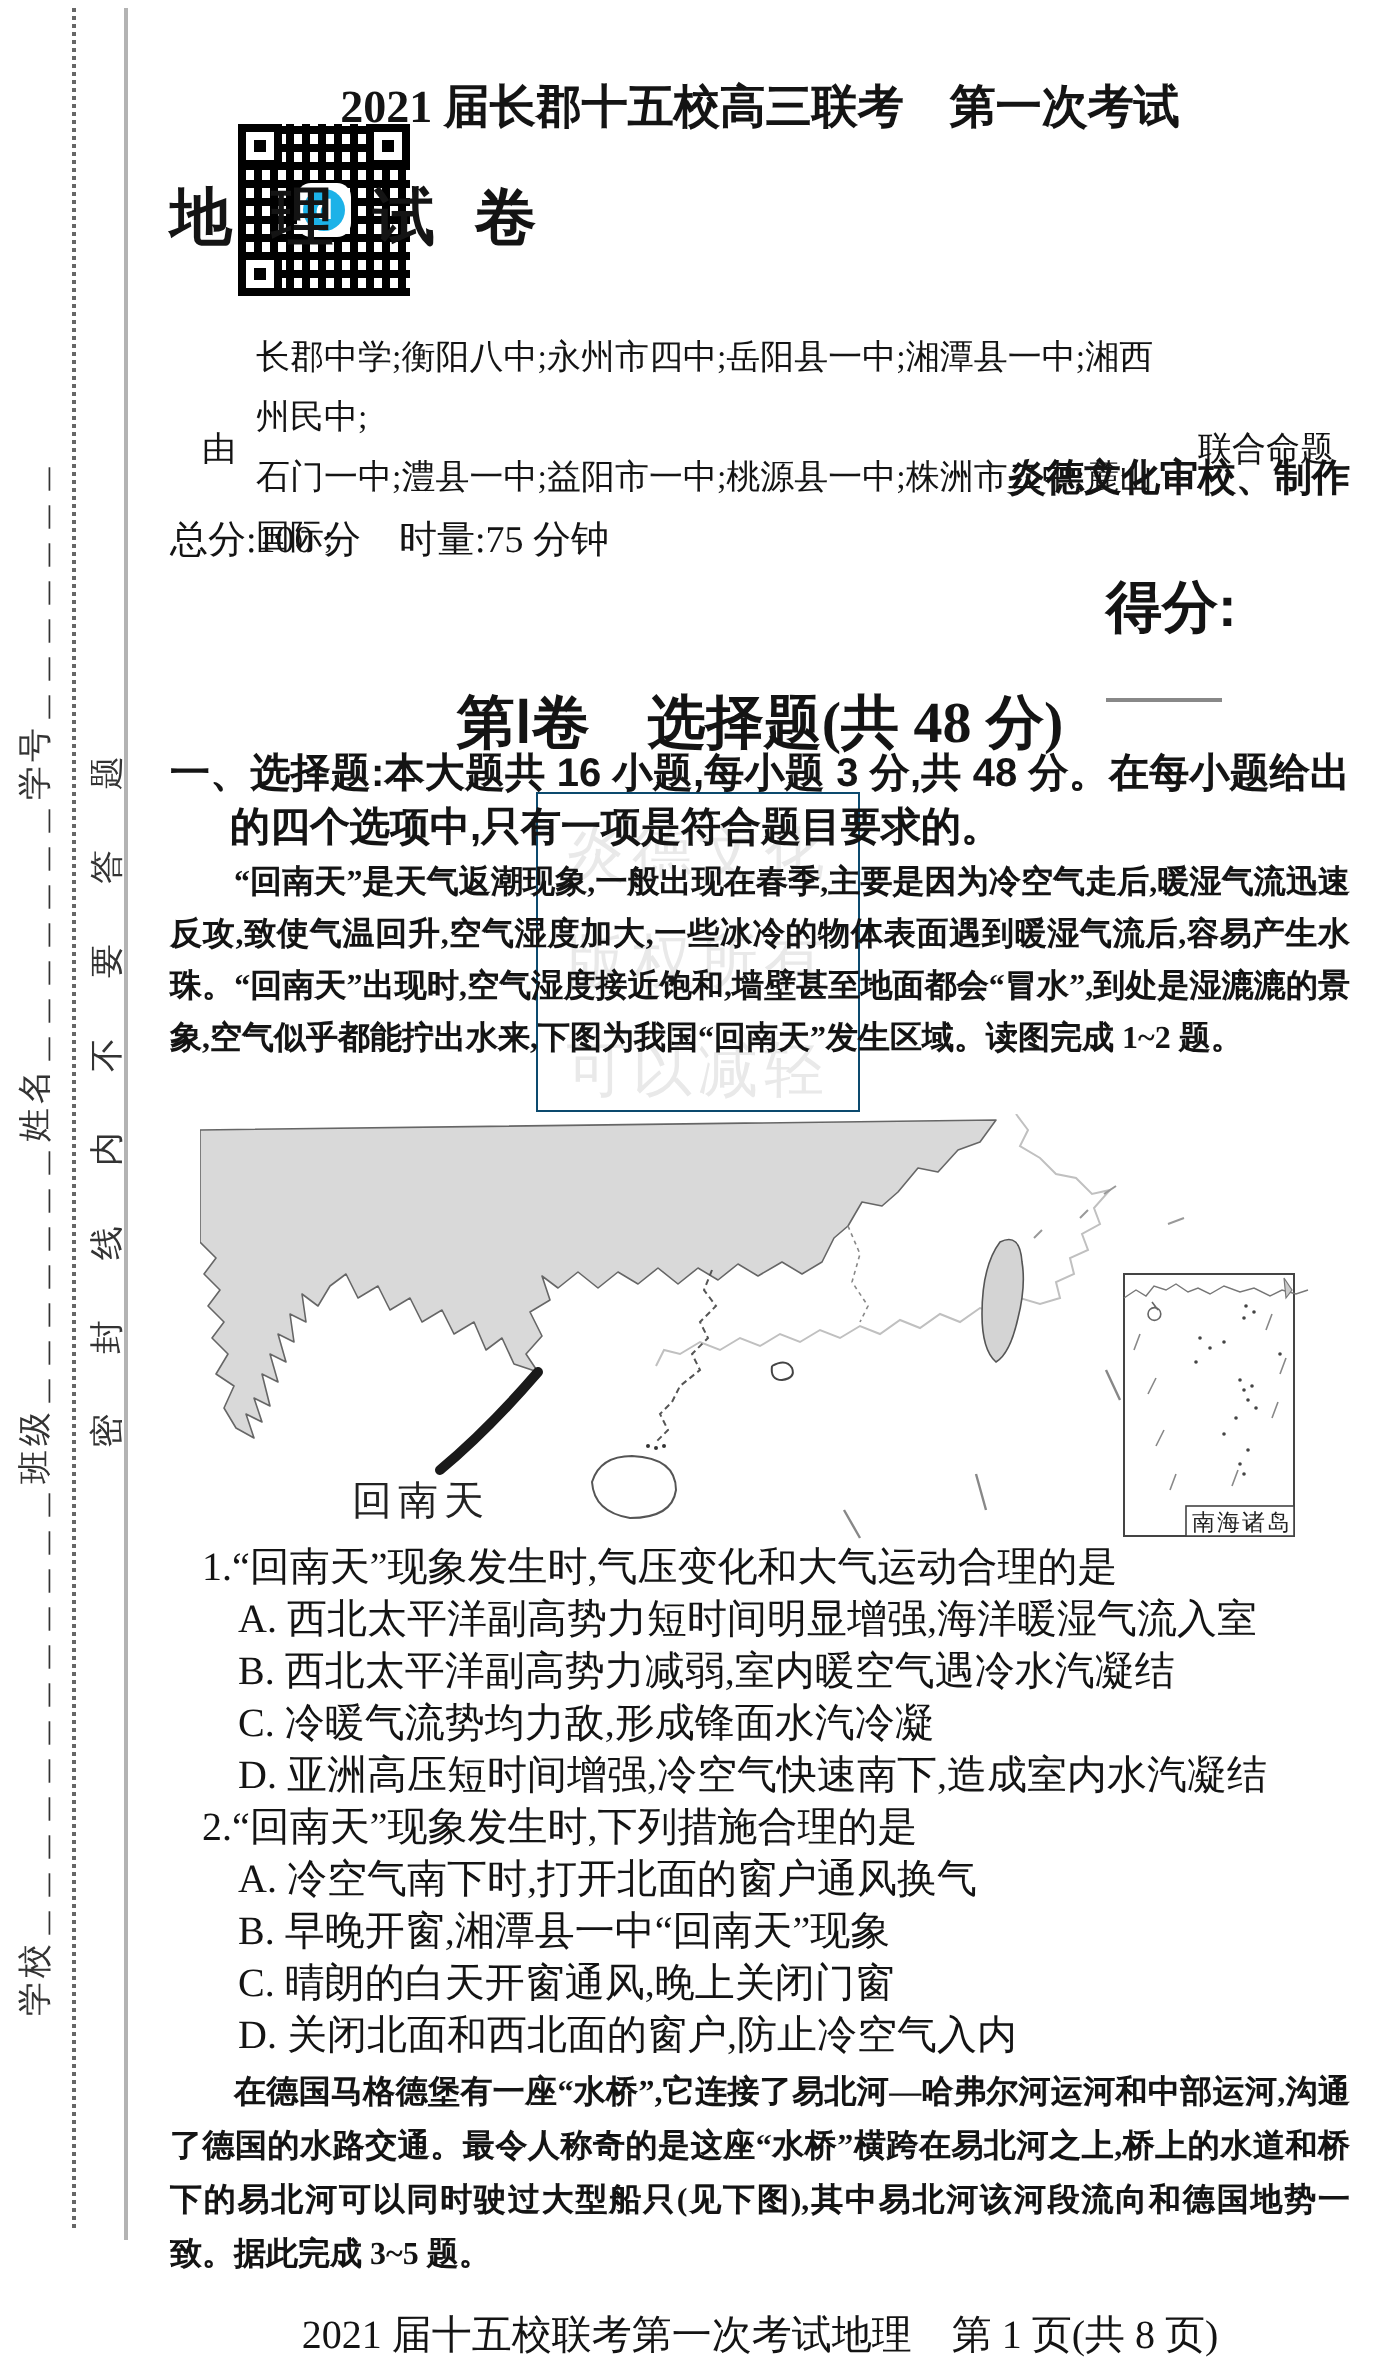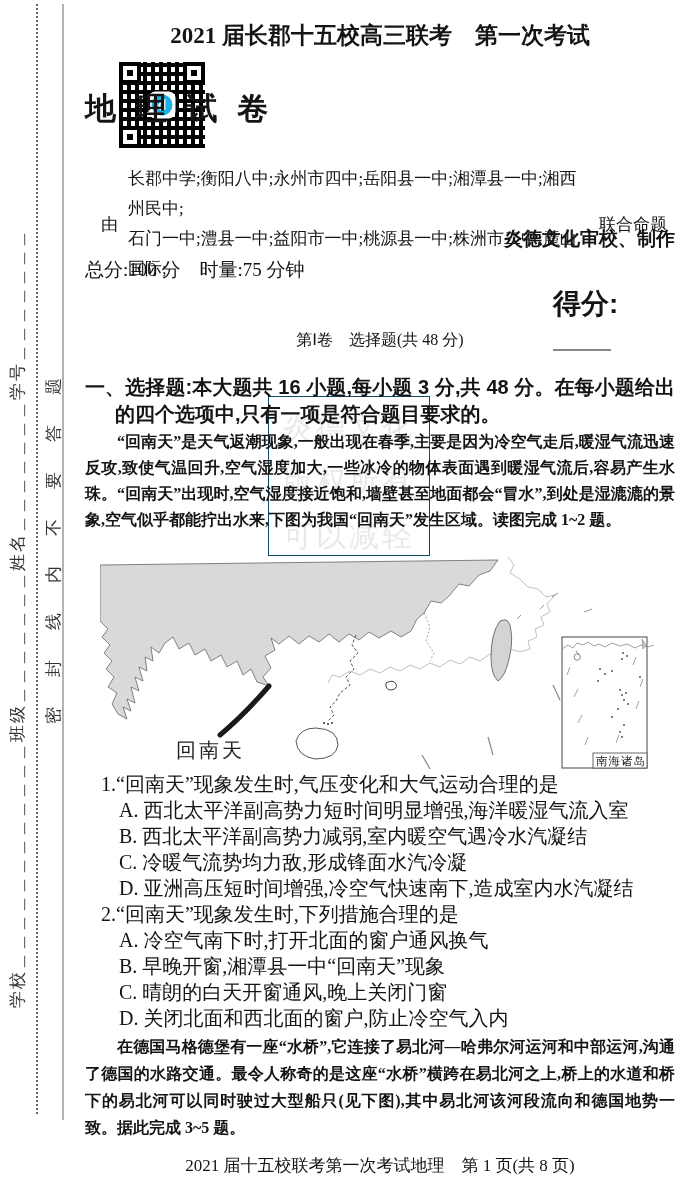--- a/index.html
+++ b/index.html
@@ -28,21 +28,21 @@
     white-space: nowrap;
     color: #333;
   }
   .student-fields { left: 6px; top: 1008px; font-size: 17px; letter-spacing: 2px; }
   .seal-notice   { left: 42px; top: 724px; font-size: 17px; letter-spacing: 30px; }
 
   
   .content { position: absolute; left: 85px; top: 0; width: 590px; height: 1190px; }
 
   .exam-title {
-    position: absolute; top: 20px; left: 0; width: 100%;
+    position: absolute; top: 38px; left: 0; width: 100%;
     text-align: center; font-size: 23px; font-weight: bold;
   }
 
   
   .qr {
     position: absolute; left: 34px; top: 62px; width: 86px; height: 86px;
     background:
       repeating-linear-gradient(90deg, #000 0 4px, rgba(255,255,255,0) 4px 8px),
       repeating-linear-gradient(0deg, #000 0 4px, #fff 4px 9px);
   }
@@ -97,22 +97,22 @@
     position: absolute; top: 285px; left: 468px;
     font-size: 28px; font-weight: bold;
     font-family: "Liberation Sans", sans-serif;
   }
   .score-blank {
     display: inline-block; width: 58px; height: 18px;
     border-bottom: 2px solid #888; vertical-align: -3px;
   }
 
   .part-title {
-    position: absolute; top: 330px; left: 0; width: 100%;
-    text-align: center; font-size: 16px; font-weight: normal;
+    position: absolute; top: 342px; left: 0; width: 100%;
+    text-align: center; font-size: 29px; font-weight: bold;
   }
 
   .instructions {
     position: absolute; top: 374px; left: 0; width: 590px;
     font-family: "Liberation Sans", sans-serif; font-weight: bold;
     font-size: 20px; line-height: 27px; text-align: justify;
     padding-left: 30px; text-indent: -30px;
   }
 
   .watermark {
@@ -132,21 +132,21 @@
 
   .map-figure { position: absolute; top: 557px; left: 15px; width: 560px; height: 215px; }
 
   .question { position: absolute; left: 16px; width: 590px; font-size: 20px; line-height: 26px; }
   .q1 { top: 771px; }
   .q2 { top: 901px; }
   .question .option { padding-left: 18px; }
 
   .page-footer {
     position: absolute; top: 1154px; left: 0; width: 100%;
-    text-align: center; font-size: 17px;
+    text-align: center; font-size: 20px;
   }
 </style>
 </head>
 <body>
 
 <div class="rot student-fields">学校＿＿＿＿＿＿＿＿＿＿＿＿班级＿＿＿＿＿＿＿姓名＿＿＿＿＿＿＿学号＿＿＿＿＿＿＿</div>
 <div class="seal-dotted"></div>
 <div class="rot seal-notice">密封线内不要答题</div>
 <div class="seal-solid"></div>
 

